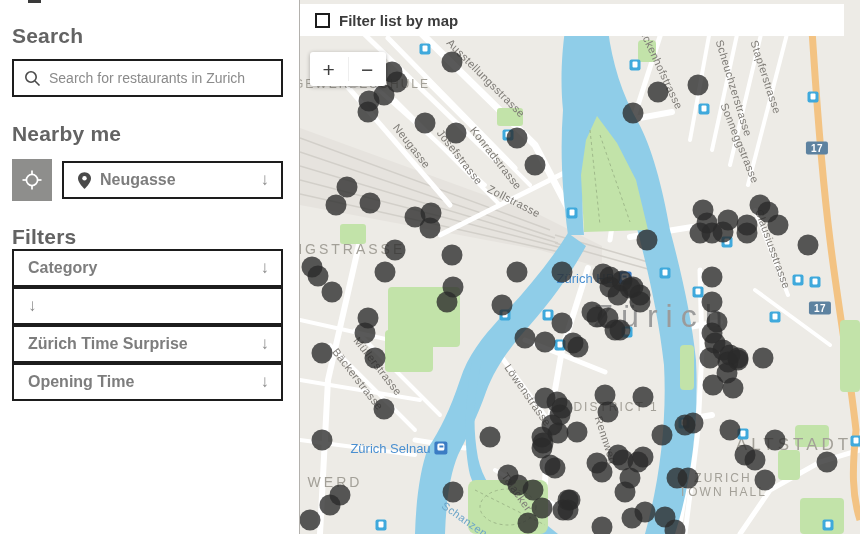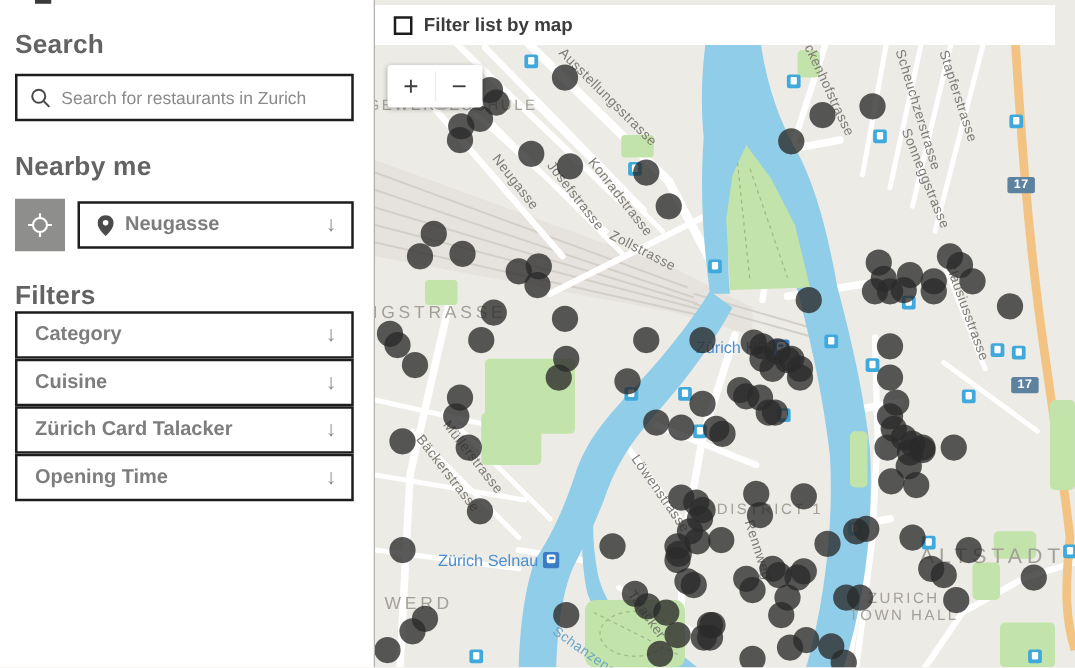--- a/index.html
+++ b/index.html
@@ -127,25 +127,24 @@
       </div>
     </div>
 
     <h2 class="side-h h-filters">Filters</h2>
 
     <div class="select-box filter-box">
       <span class="lbl">Category</span>
       <span class="arrow">↓</span>
     </div>
     <div class="select-box filter-box">
-      <span class="lbl">Cuisine</span>
       <span class="arrow">↓</span>
     </div>
     <div class="select-box filter-box">
-      <span class="lbl">Zürich Card Talacker</span>
+      <span class="lbl">Zürich Time Surprise</span>
       <span class="arrow">↓</span>
     </div>
     <div class="select-box filter-box">
       <span class="lbl">Opening Time</span>
       <span class="arrow">↓</span>
     </div>
   </div>
 
   <div class="map-panel">
 
@@ -245,20 +244,21 @@
           <div class="map-label lbl-street" style="left: 186px; top: 78px; transform: translate(-50%, -50%) rotate(45deg);">Ausstellungsstrasse</div>
           <div class="map-label lbl-street" style="left: 112px; top: 146px; transform: translate(-50%, -50%) rotate(52deg);">Neugasse</div>
           <div class="map-label lbl-street" style="left: 160px; top: 157px; transform: translate(-50%, -50%) rotate(52deg);">Josefstrasse</div>
           <div class="map-label lbl-street" style="left: 196px; top: 158px; transform: translate(-50%, -50%) rotate(52deg);">Konradstrasse</div>
           <div class="map-label lbl-street" style="left: 214px; top: 201px; transform: translate(-50%, -50%) rotate(27deg);">Zollstrasse</div>
           <div class="map-label lbl-street" style="left: 360px; top: 66px; transform: translate(-50%, -50%) rotate(65deg);">Beckenhofstrasse</div>
           <div class="map-label lbl-street" style="left: 434px; top: 88px; transform: translate(-50%, -50%) rotate(73deg);">Scheuchzerstrasse</div>
           <div class="map-label lbl-street" style="left: 466px; top: 77px; transform: translate(-50%, -50%) rotate(72deg);">Stapferstrasse</div>
           <div class="map-label lbl-street" style="left: 440px; top: 143px; transform: translate(-50%, -50%) rotate(68deg);">Sonneggstrasse</div>
           <div class="map-label lbl-street" style="left: 473px; top: 249px; transform: translate(-50%, -50%) rotate(70deg);">Clausiusstrasse</div>
+          <div class="map-label lbl-city" style="left: 362px; top: 316px; transform: translate(-50%, -50%) rotate(0deg);">Zürich</div>
           <div class="map-label lbl-district lbl-district-sm" style="left: 316px; top: 407px; transform: translate(-50%, -50%) rotate(0deg);">DISTRICT 1</div>
           <div class="map-label lbl-district lbl-district-lg" style="left: 494px; top: 445px; transform: translate(-50%, -50%) rotate(0deg);">ALTSTADT</div>
           <div class="map-label lbl-district lbl-district-sm" style="left: 423px; top: 478px; transform: translate(-50%, -50%) rotate(0deg);">ZURICH</div>
           <div class="map-label lbl-district lbl-district-sm" style="left: 423px; top: 492px; transform: translate(-50%, -50%) rotate(0deg);">TOWN HALL</div>
           <div class="map-label lbl-district" style="left: 35px; top: 482px; transform: translate(-50%, -50%) rotate(0deg);">WERD</div>
           <div class="map-label lbl-street" style="left: 78px; top: 366px; transform: translate(-50%, -50%) rotate(52deg);">Müllerstrasse</div>
           <div class="map-label lbl-street" style="left: 58px; top: 379px; transform: translate(-50%, -50%) rotate(52deg);">Bäckerstrasse</div>
           <div class="map-label lbl-street" style="left: 228px; top: 395px; transform: translate(-50%, -50%) rotate(55deg);">Löwenstrasse</div>
           <div class="map-label lbl-street" style="left: 217px; top: 492px; transform: translate(-50%, -50%) rotate(55deg);">Talacker</div>
           <div class="map-label lbl-street" style="left: 306px; top: 440px; transform: translate(-50%, -50%) rotate(72deg);">Rennweg</div>

